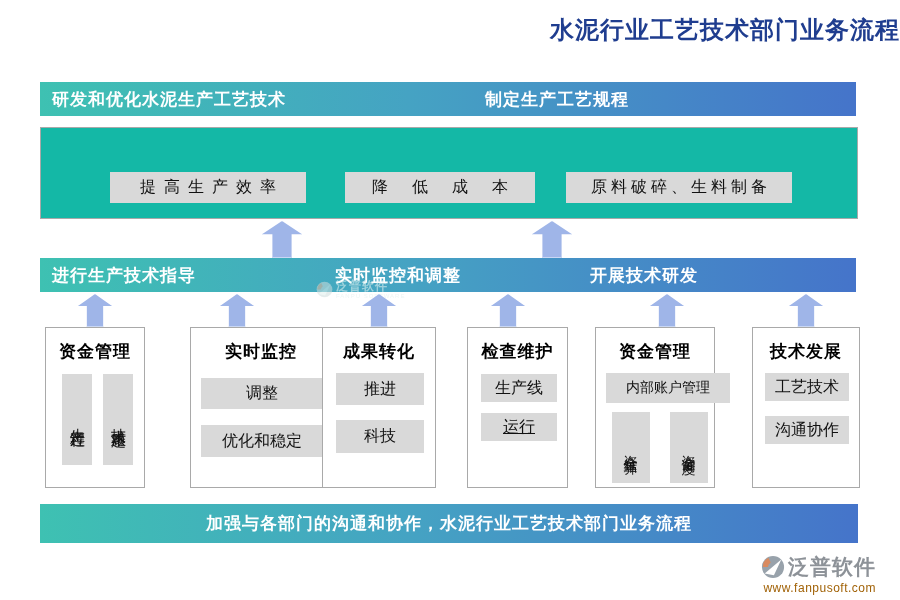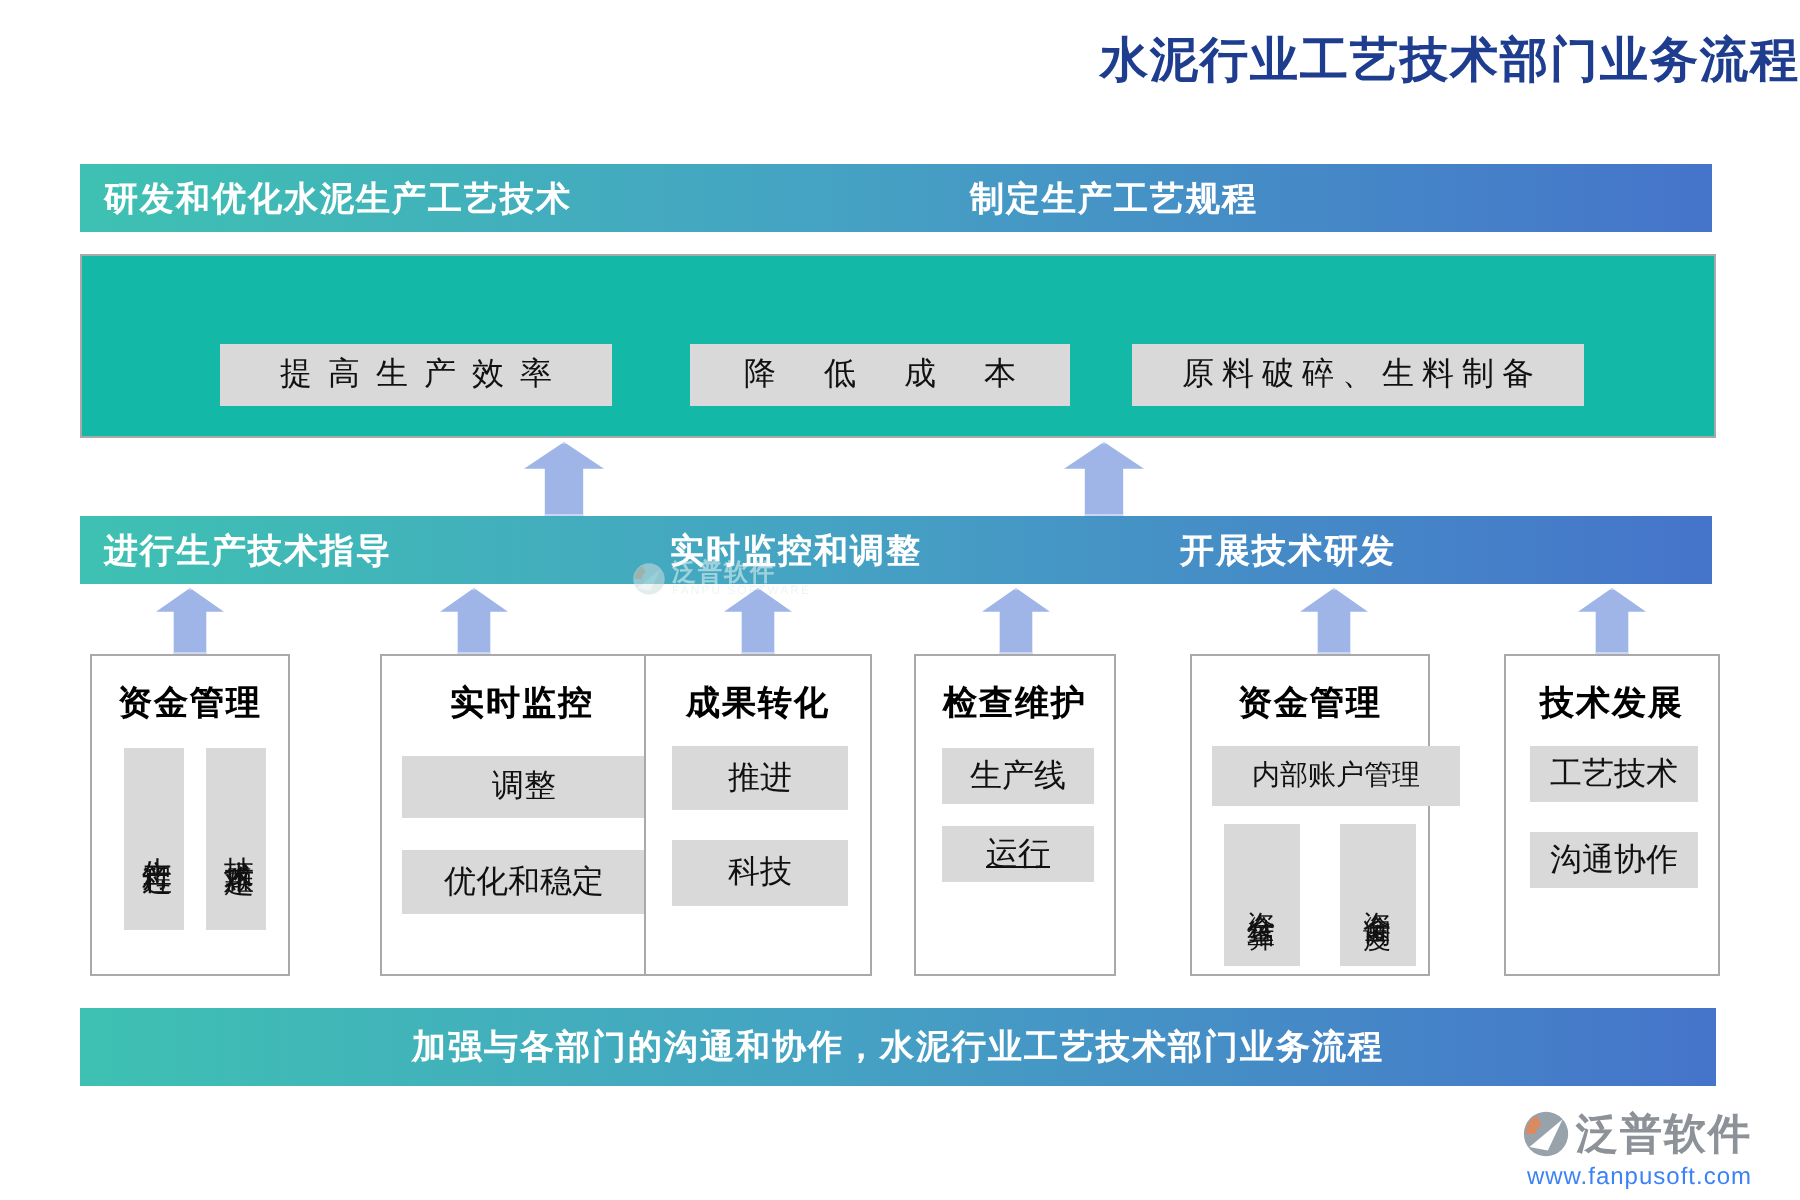--- a/index.html
+++ b/index.html
@@ -104,21 +104,21 @@
   }
   .footer-row { display: flex; align-items: center; gap: 3px; }
   .footer-name {
     font-size: 21px;
     font-weight: bold;
     color: #8d9298;
     letter-spacing: 1px;
   }
   .footer-url {
     font-size: 12px;
-    color: #3b82f6;
+    color: #a16207;
     margin-top: 0px;
     letter-spacing: 0.5px;
   }
   .ls8  { letter-spacing: 8px;  padding-left: 8px; }
   .ls24 { letter-spacing: 24px; padding-left: 24px; font-size: 16px; }
   .ls4  { letter-spacing: 4px;  padding-left: 4px; }
 </style>
 </head>
 <body>
 
@@ -176,21 +176,21 @@
     <div class="gray-box" style="left:10px; top:50px; width:122px; height:31px;">调整</div>
     <div class="gray-box" style="left:10px; top:97px; width:122px; height:32px;">优化和稳定</div>
   </div>
 
   <div class="flow-col" style="left:322px; width:114px;">
     <div class="col-header">成果转化</div>
     <div class="gray-box" style="left:13px; top:45px; width:88px; height:32px;">推进</div>
     <div class="gray-box" style="left:13px; top:92px; width:88px; height:33px;">科技</div>
   </div>
 
-  <div class="flow-col" style="left:457px; width:101px;">
+  <div class="flow-col" style="left:467px; width:101px;">
     <div class="col-header">检查维护</div>
     <div class="gray-box" style="left:13px; top:46px; width:76px; height:28px;">生产线</div>
     <div class="gray-box" style="left:13px; top:85px; width:76px; height:28px;text-decoration:underline;">运行</div>
   </div>
 
   <div class="flow-col" style="left:595px; width:120px;">
     <div class="col-header">资金管理</div>
     <div class="gray-box" style="left:10px; top:45px; width:124px; height:30px; font-size:14px;">内部账户管理</div>
     <div class="gray-box v-box" style="left:16px; top:84px; width:38px; height:71px; font-size:14px;">资金结算</div>
     <div class="gray-box v-box" style="left:74px; top:84px; width:38px; height:71px; font-size:14px;">资金调度</div>

